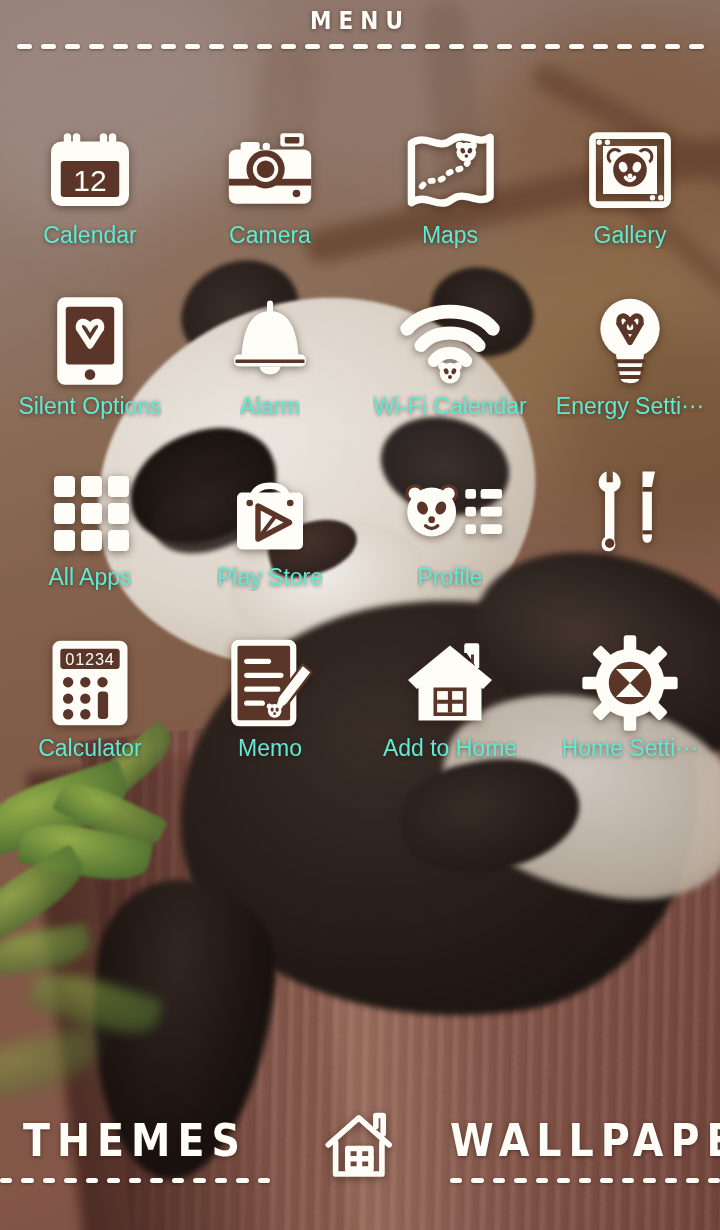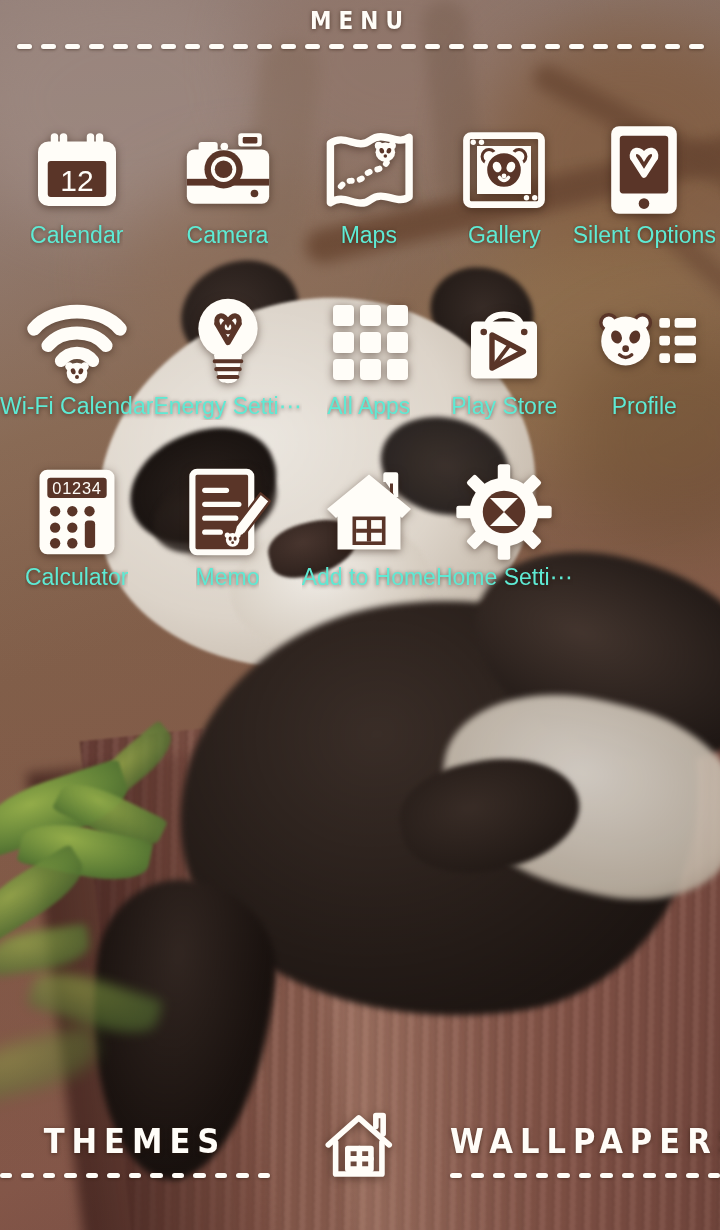--- a/index.html
+++ b/index.html
@@ -177,37 +177,37 @@
     color:#fffdf8; text-shadow:0 1px 4px rgba(40,20,10,.55);
     line-height:1.1;
   }
   .dash-row { display:flex; justify-content:center; gap:9px; margin-top:10px; }
   .dash { width:15px; height:5px; border-radius:3px; background:#fffdf8;
           box-shadow:0 1px 3px rgba(40,20,10,.45); }
 
   
   .grid {
     position:absolute; left:0; right:0; top:120px;
-    display:grid; grid-template-columns:repeat(6,1fr); row-gap:25px;
+    display:grid; grid-template-columns:repeat(4,1fr); row-gap:25px;
   }
   .cell { height:146px; display:flex; flex-direction:column; align-items:center; justify-content:flex-start; }
   .icon-box { height:100px; display:flex; align-items:center; justify-content:center; }
   .icon-box svg { display:block; filter:drop-shadow(0 2px 4px rgba(40,20,10,.5)); }
   .label {
     margin-top:2px; font-size:23px; color:#5eead4; white-space:nowrap;
     text-shadow:0 1px 4px rgba(40,20,10,.6); max-width:178px; overflow:hidden;
   }
 
   
   .dock { position:absolute; left:0; right:0; bottom:26px; height:110px; }
   .dock-inner { position:relative; height:100%; display:flex; align-items:center; justify-content:space-between; }
   .dock-btn { width:270px; text-align:center; }
   .dock-label {
     font-family:"DejaVu Sans Condensed","Liberation Sans", sans-serif;
-    font-size:34px; font-weight:700; letter-spacing:7px; color:#fffdf8;
+    font-size:44px; font-weight:700; letter-spacing:7px; color:#fffdf8;
     text-shadow:0 1px 4px rgba(40,20,10,.55);
   }
   .dock-dashes { display:flex; justify-content:center; gap:9px; margin-top:12px; }
   .dock-dashes .dash { width:14px; height:5px; }
   .dock-home { width:140px; display:flex; align-items:center; justify-content:center; padding-bottom:6px; }
   .dock-home svg { filter:drop-shadow(0 2px 4px rgba(40,20,10,.5)); }
 </style>
 </head>
 <body>
 

